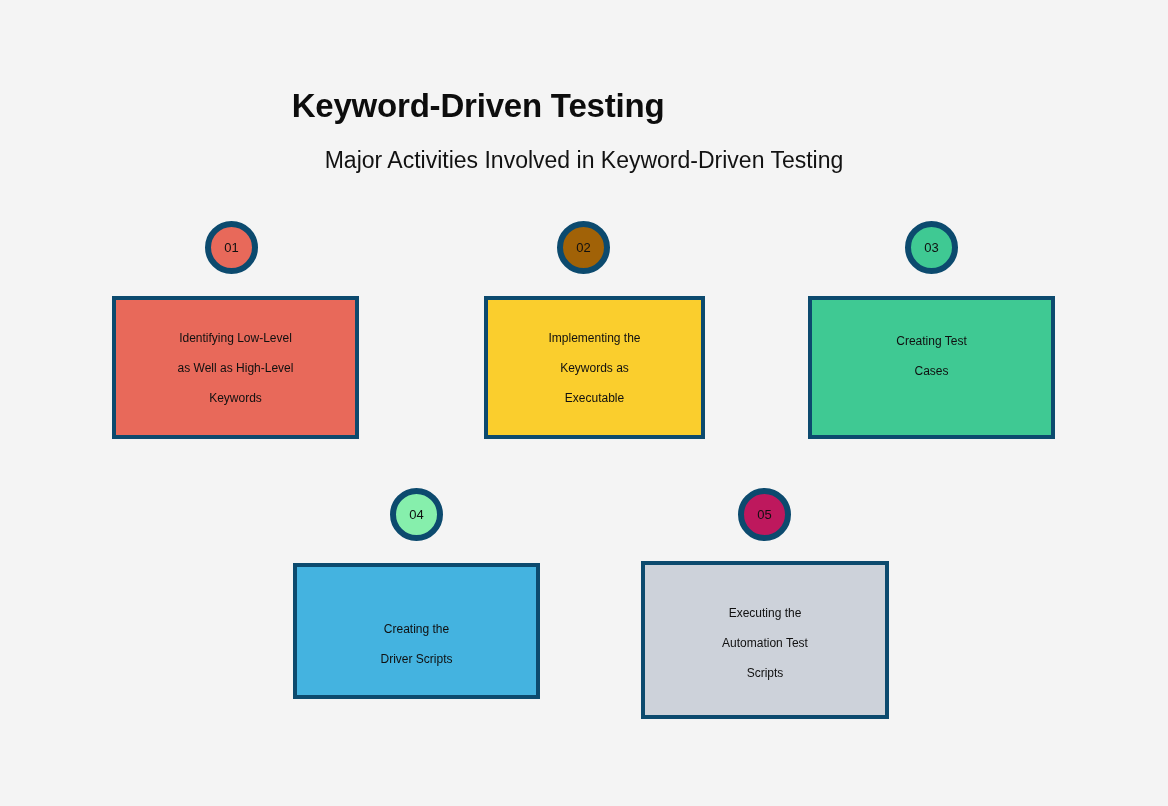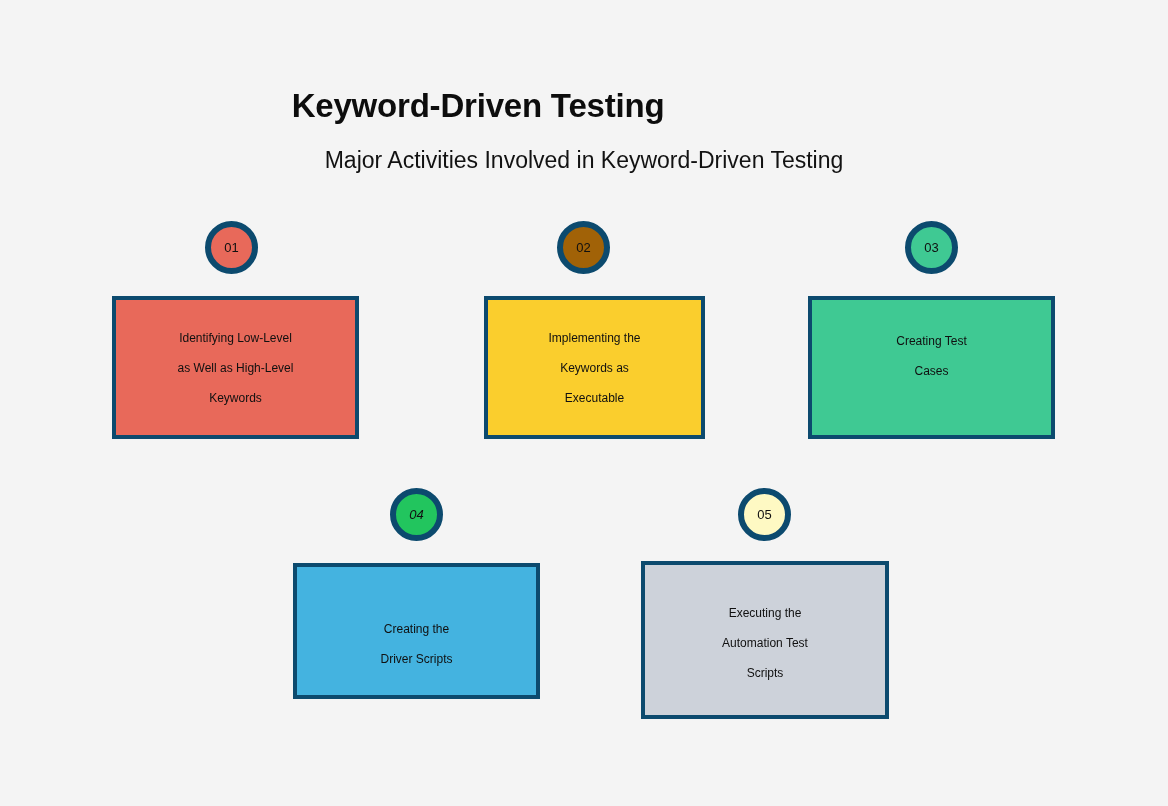--- a/index.html
+++ b/index.html
@@ -135,25 +135,25 @@
 Executable</div>
   </div>
 
   <div class="step" id="step-3">
     <div class="badge" style="background-color: rgb(63, 201, 147);">03</div>
     <div class="card" style="background-color: rgb(63, 201, 147);">Creating Test
 Cases</div>
   </div>
 
   <div class="step" id="step-4">
-    <div class="badge" style="background-color: #22c55e; font-style: italic;">04</div>
+    <div class="badge" style="background-color: #86efac;">04</div>
     <div class="card" style="background-color: rgb(68, 179, 224);">Creating the
 Driver Scripts</div>
   </div>
 
   <div class="step" id="step-5">
-    <div class="badge" style="background-color: #fef9c3;">05</div>
+    <div class="badge" style="background-color: #be185d;">05</div>
     <div class="card" style="background-color: rgb(205, 210, 218);">Executing the
 Automation Test
 Scripts</div>
   </div>
 
 </div>
 
 </body></html>

